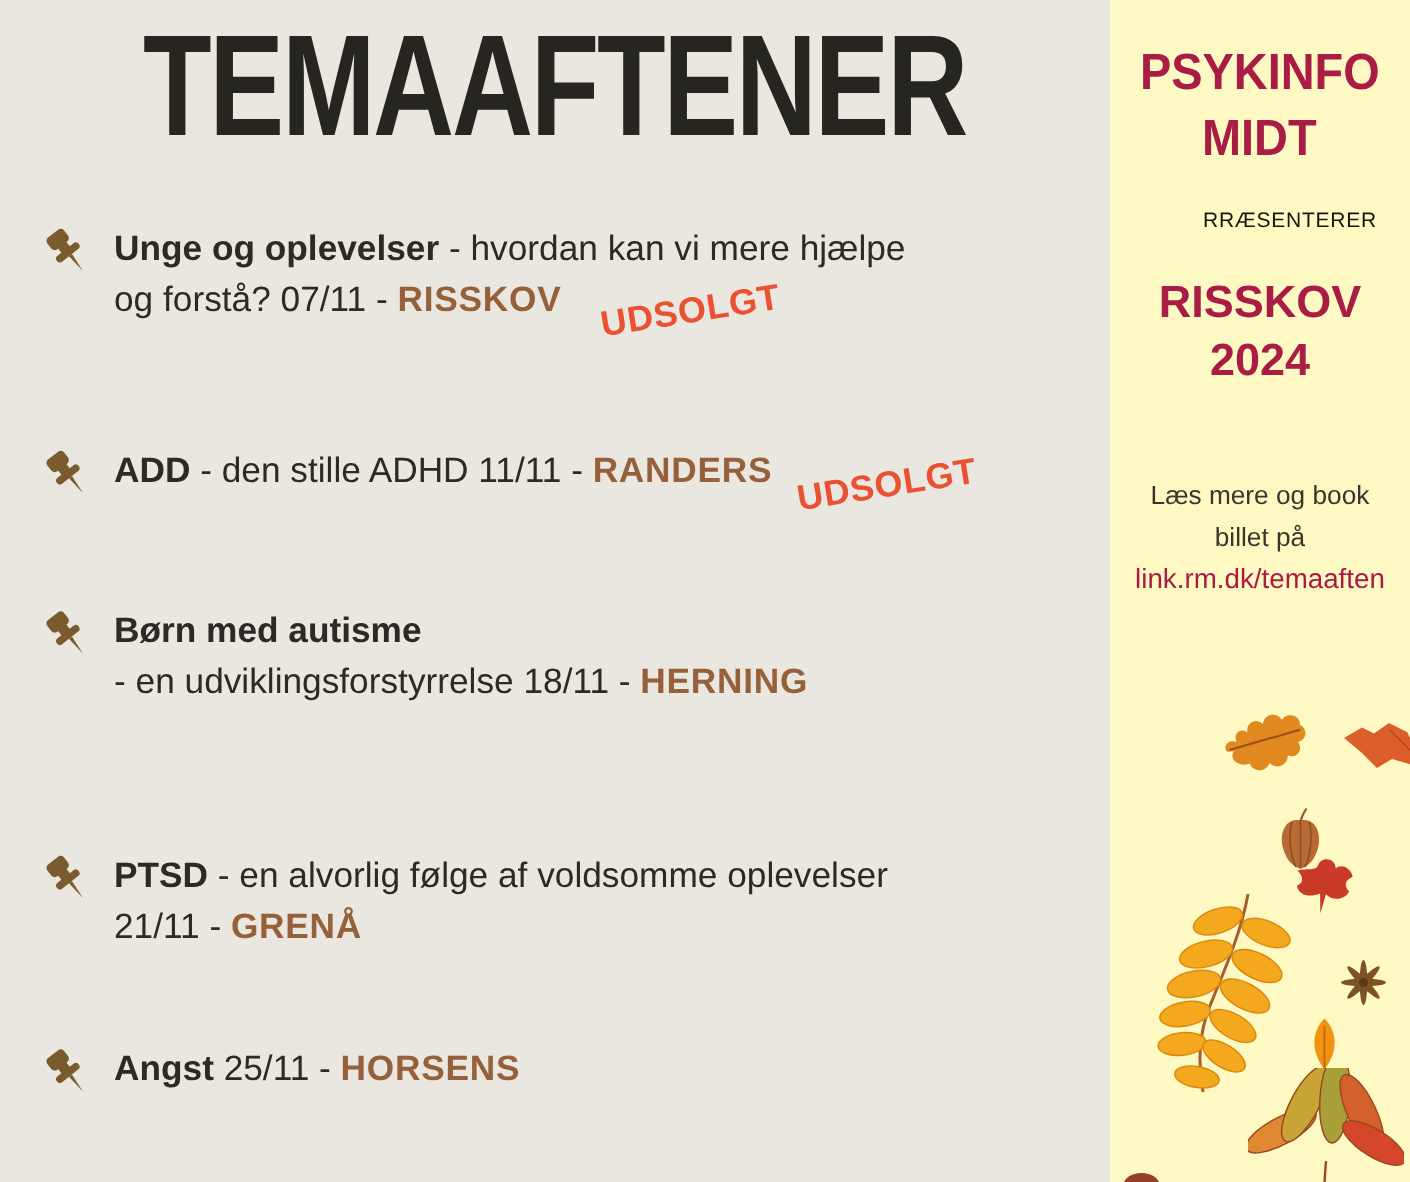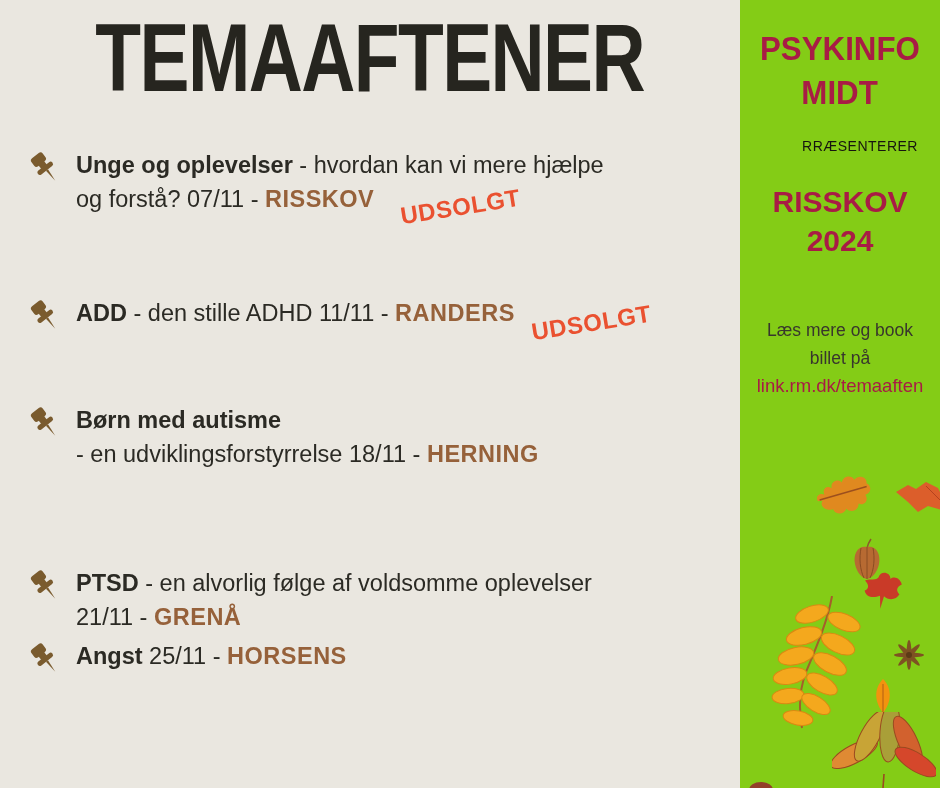--- a/index.html
+++ b/index.html
@@ -24,21 +24,21 @@
   .loc{font-weight:700;color:#96613A;letter-spacing:.5px;}
   .badge{
     color:#EA5130;font-weight:700;display:inline-block;
     transform:rotate(-9deg);margin-left:26px;position:relative;top:8px;
     font-size:24px;letter-spacing:.5px;
   }
   .badge.b2{margin-left:16px;top:10px;}
   
   .sidebar{
     position:absolute;left:740px;top:0;width:200px;height:788px;
-    background:#84cc16;overflow:hidden;text-align:center;
+    background:#fef9c3;overflow:hidden;text-align:center;
   }
   .brand{position:absolute;top:26px;width:100%;font-size:34px;font-weight:800;color:#A81C45;line-height:44px;}
   .brand .squeeze{display:inline-block;transform:scaleX(.92);transform-origin:center;}
   .presents{position:absolute;top:138px;width:100%;font-size:14px;font-weight:500;color:#17150F;letter-spacing:.5px;padding-left:20px;}
   .month{position:absolute;top:182px;width:100%;font-size:30px;font-weight:800;color:#A81C45;line-height:39px;}
   .cta{position:absolute;top:316px;width:100%;font-size:17.5px;color:#38362D;line-height:28px;}
   .cta a{color:#A81C45;text-decoration:none;font-size:18.5px;font-weight:500;}
   .deco{position:absolute;}
 </style>
 </head>
@@ -99,21 +99,21 @@
         <rect x="5.5" y="10.5" width="13" height="3.5" rx="1.7"></rect>
         <path d="M11.3 14 L13.1 14 L12.2 23.5 Z"></path>
       </g>
     </svg>
     <div class="etext">
       <span class="ev-title">PTSD</span><span> - en alvorlig følge af voldsomme oplevelser</span><br>
       <span>21/11 - </span><span class="loc">GRENÅ</span>
     </div>
   </div>
 
-  <div class="event" style="top:639px;">
+  <div class="event" style="top:695px;">
     <svg class="pin" width="34" height="36" viewBox="0 0 24 24">
       <g fill="#7A5B2E" transform="rotate(-38 12 12)">
         <rect x="7" y="1" width="10" height="7" rx="2"></rect>
         <rect x="9.5" y="6" width="5" height="5"></rect>
         <rect x="5.5" y="10.5" width="13" height="3.5" rx="1.7"></rect>
         <path d="M11.3 14 L13.1 14 L12.2 23.5 Z"></path>
       </g>
     </svg>
     <div class="etext">
       <span class="ev-title">Angst</span><span> 25/11 - </span><span class="loc">HORSENS</span>

